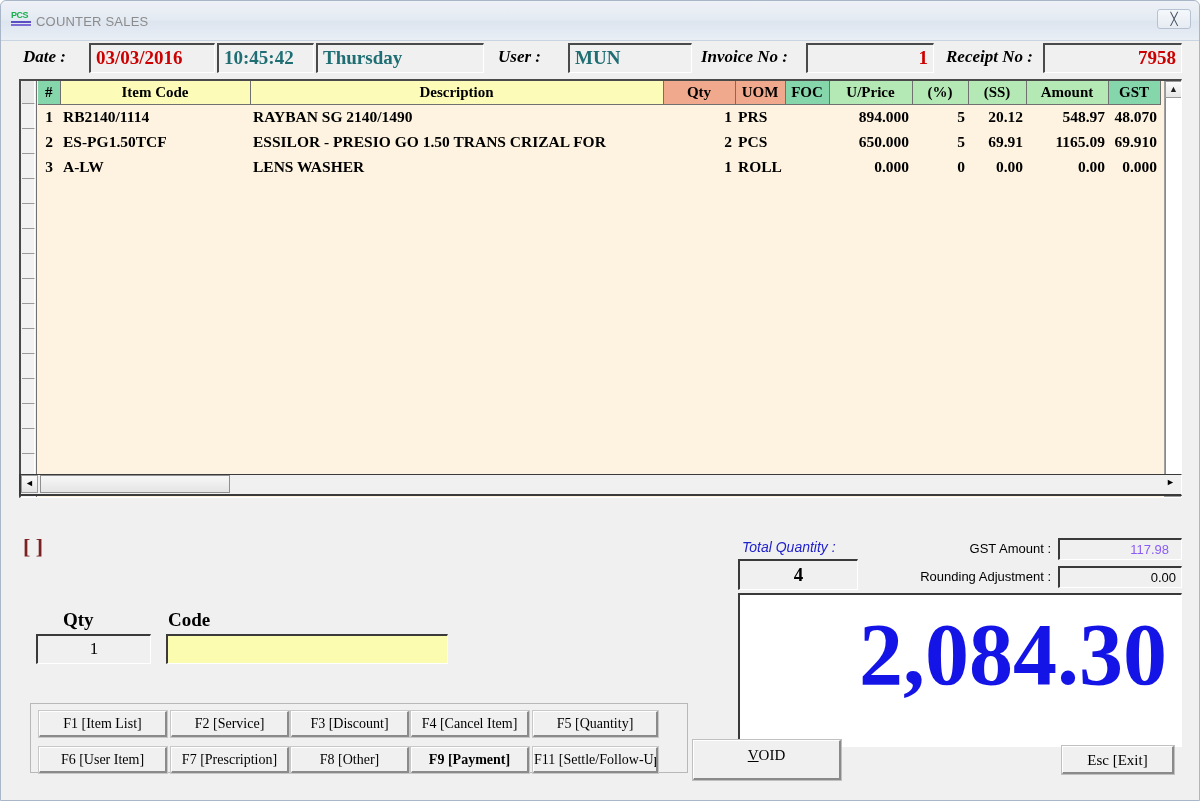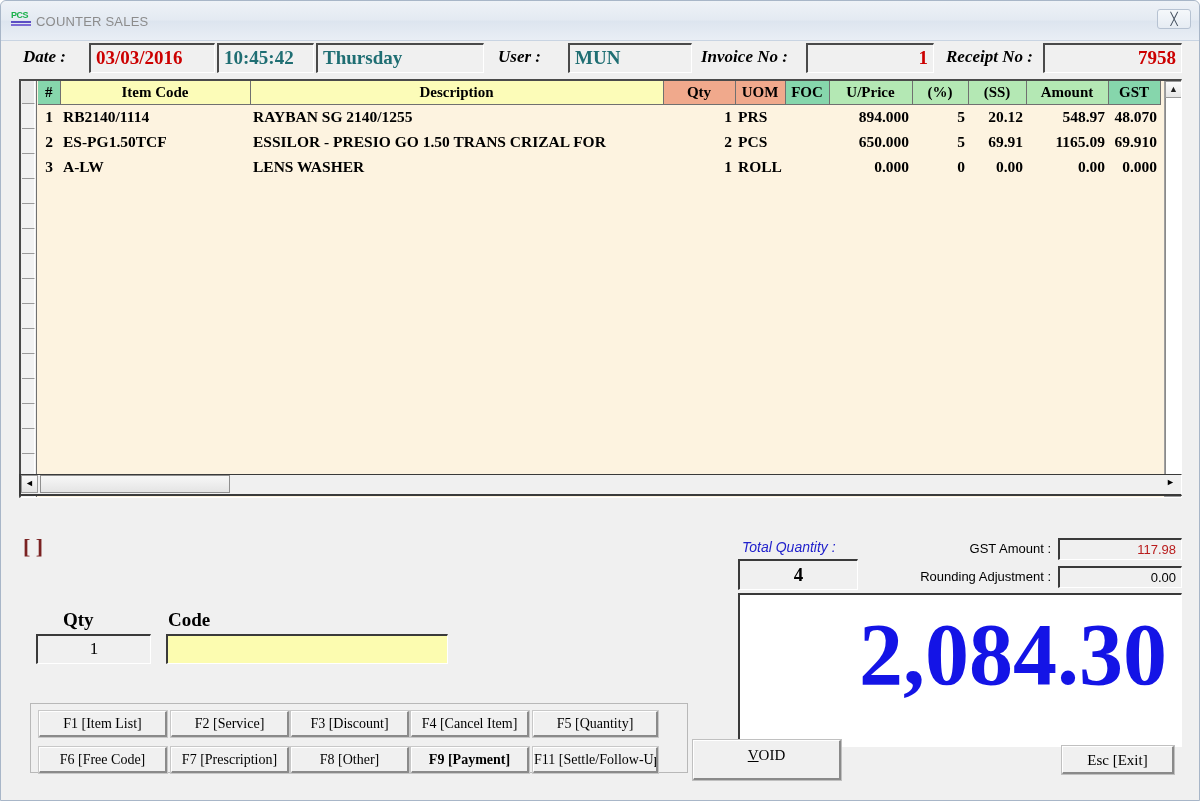--- a/index.html
+++ b/index.html
@@ -283,21 +283,21 @@
   #total-qty-box {
     left: 737px; top: 558px; width: 120px; height: 31px;
     font-family: "Liberation Serif", serif;
     font-weight: bold; font-size: 19px;
     text-align: center; line-height: 27px; color: #000;
   }
   #gst-box {
     left: 1057px; top: 537px; width: 124px; height: 22px;
     font-family: "Liberation Sans", sans-serif;
     font-size: 13px; text-align: right; line-height: 19px;
-    padding-right: 5px; color: #b91c1c;
+    padding-right: 12px; color: #8b5cf6;
   }
   #round-box {
     left: 1057px; top: 565px; width: 124px; height: 22px;
     font-family: "Liberation Sans", sans-serif;
     font-size: 13px; text-align: right; line-height: 19px;
     padding-right: 5px; color: #000;
   }
   #grand-total-box {
     left: 737px; top: 592px; width: 444px; height: 154px;
     background: #ffffff;
@@ -395,21 +395,21 @@
               <th class="c-green ta-c" style="width: 56px;">(%)</th>
               <th class="c-green ta-c" style="width: 58px;">(SS)</th>
               <th class="c-green ta-c" style="width: 82px;">Amount</th>
               <th class="c-green2 ta-c" style="width: 52px;">GST</th>
             </tr>
           </thead>
         <tbody id="grid-body-rows">
             <tr>
               <td class="ta-c" style="width: 22px;">1</td>
               <td class="ta-l blue" style="width: 190px;">RB2140/1114</td>
-              <td class="ta-l" style="width: 413px;">RAYBAN SG 2140/1255</td>
+              <td class="ta-l" style="width: 413px;">RAYBAN SG 2140/1490</td>
               <td class="ta-r blue" style="width: 72px;">1</td>
               <td class="ta-l" style="width: 50px;">PRS</td>
               <td class="ta-c" style="width: 44px;"></td>
               <td class="ta-r blue" style="width: 83px;">894.000</td>
               <td class="ta-r" style="width: 56px;">5</td>
               <td class="ta-r" style="width: 58px;">20.12</td>
               <td class="ta-r blue" style="width: 82px;">548.97</td>
               <td class="ta-r" style="width: 52px;">48.070</td>
             </tr>
             <tr>
@@ -617,21 +617,21 @@
 
   <div class="sunken" id="qty-box">1</div>
   <div class="sunken" id="code-box" title=""></div>
 
   <div id="fkey-panel">
       <div class="fkey" style="left: 8px; top: 7px; width: 128px;">F1 [Item List]</div>
       <div class="fkey" style="left: 140px; top: 7px; width: 118px;">F2 [Service]</div>
       <div class="fkey" style="left: 260px; top: 7px; width: 118px;">F3 [Discount]</div>
       <div class="fkey" style="left: 380px; top: 7px; width: 118px;">F4 [Cancel Item]</div>
       <div class="fkey" style="left: 502px; top: 7px; width: 125px;">F5 [Quantity]</div>
-      <div class="fkey" style="left: 8px; top: 43px; width: 128px;">F6 [Free Code]</div>
+      <div class="fkey" style="left: 8px; top: 43px; width: 128px;">F6 [User Item]</div>
       <div class="fkey" style="left: 140px; top: 43px; width: 118px;">F7 [Prescription]</div>
       <div class="fkey" style="left: 260px; top: 43px; width: 118px;">F8 [Other]</div>
       <div class="fkey bold" style="left: 380px; top: 43px; width: 118px;">F9 [Payment]</div>
       <div class="fkey" style="left: 502px; top: 43px; width: 125px;">F11 [Settle/Follow-Up]</div>
     </div>
 
   <div id="total-qty-label">Total Quantity :</div>
   <div class="sunken" id="total-qty-box">4</div>
 
   <div class="r-label" style="left:880px; top:540px; width:170px;">GST Amount :</div>

